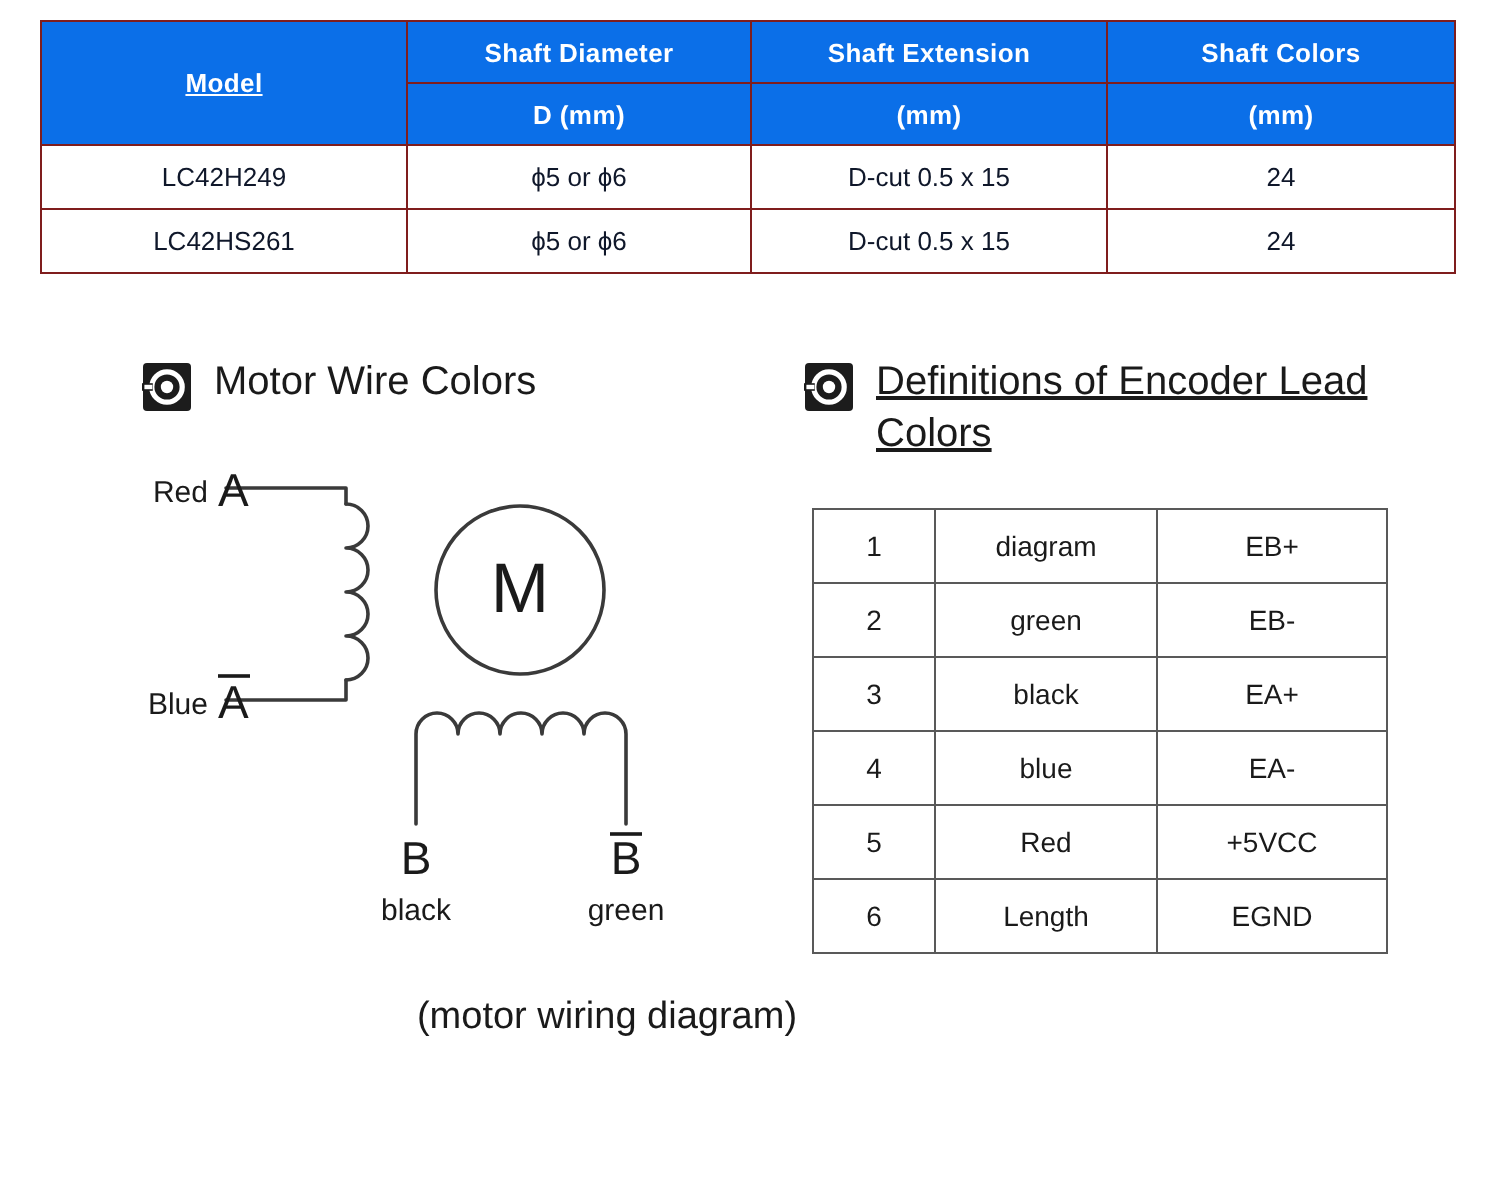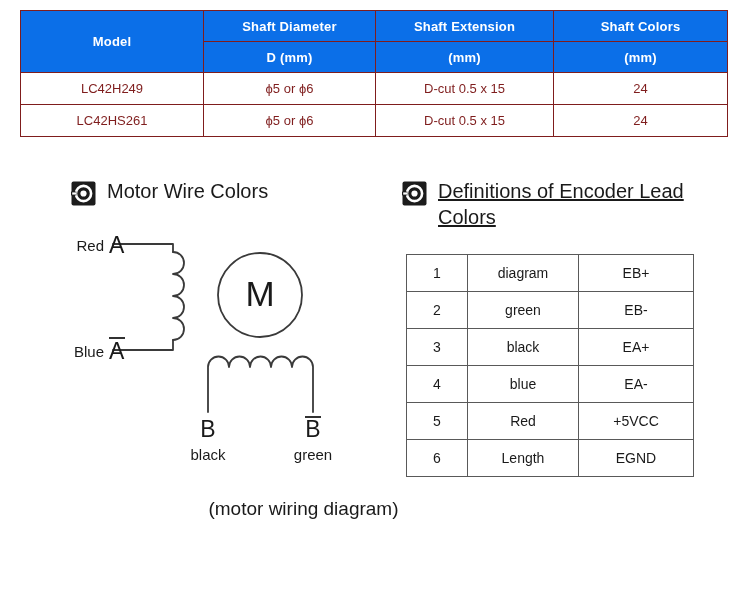--- a/index.html
+++ b/index.html
@@ -38,24 +38,25 @@
     height: 30px;
   }
   table.spec th {
     background: #0B6FE8;
     color: #ffffff;
     font-weight: bold;
     letter-spacing: .2px;
   }
   table.spec th.model-cell {
     height: 60px;
+    text-decoration: underline;
   }
   table.spec td {
     background: #ffffff;
-    color: #7f1d1d;
+    color: #0f172a;
     font-weight: normal;
     height: 31px;
   }
   col.c-model  { width: 183px; }
   col.c-dia    { width: 172px; }
   col.c-ext    { width: 178px; }
   col.c-len    { width: 174px; }
 
   
   .section-head {

